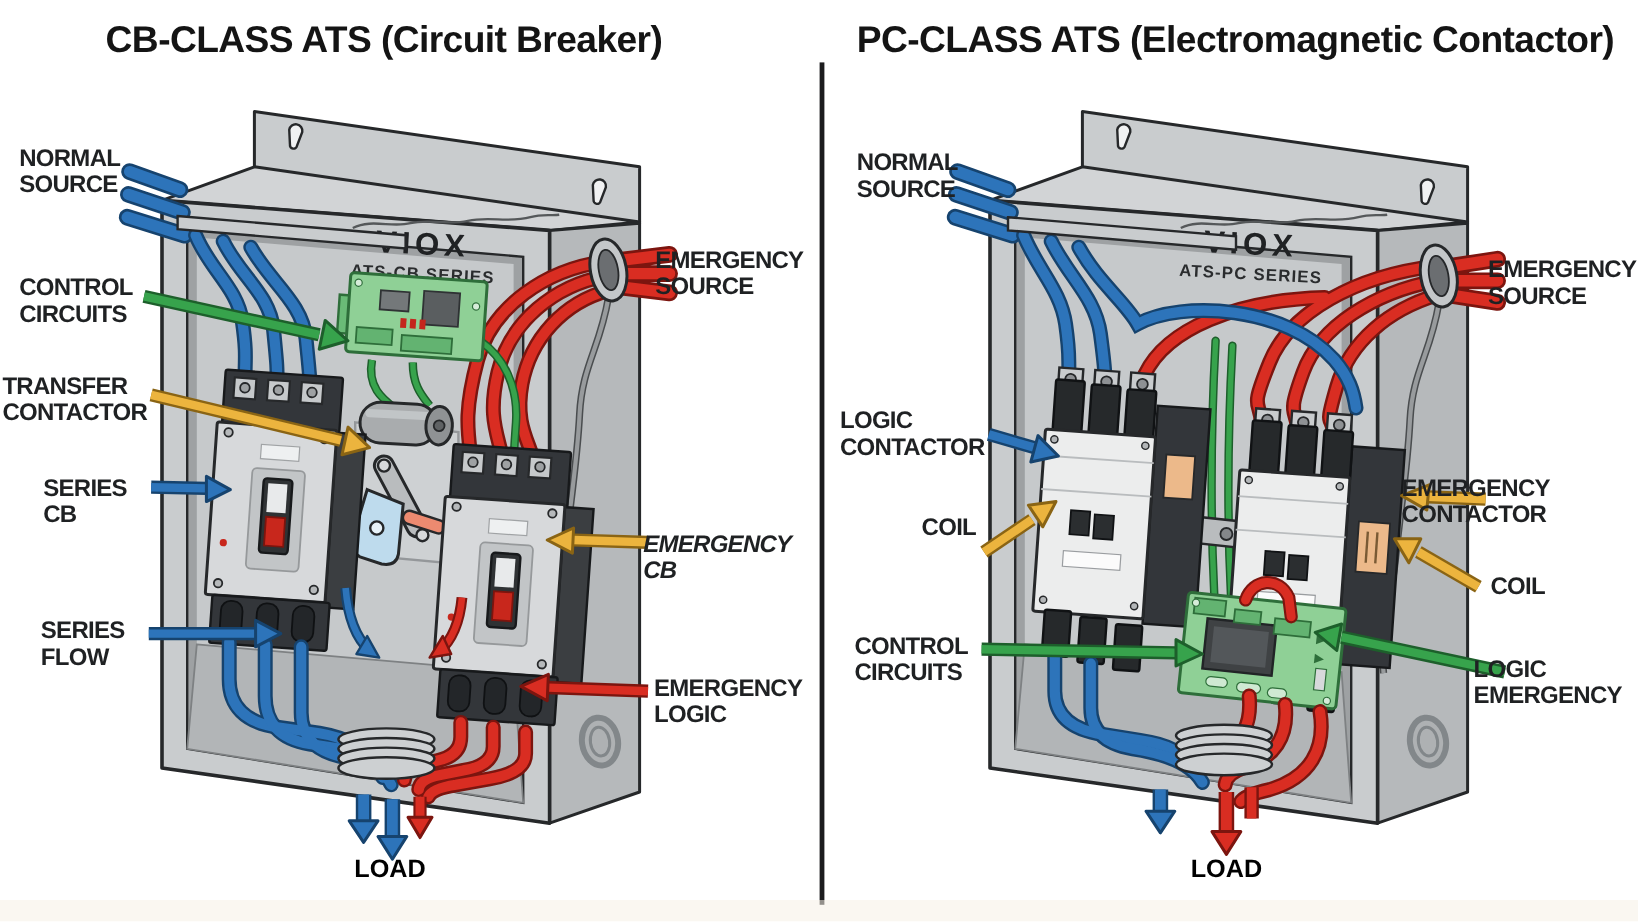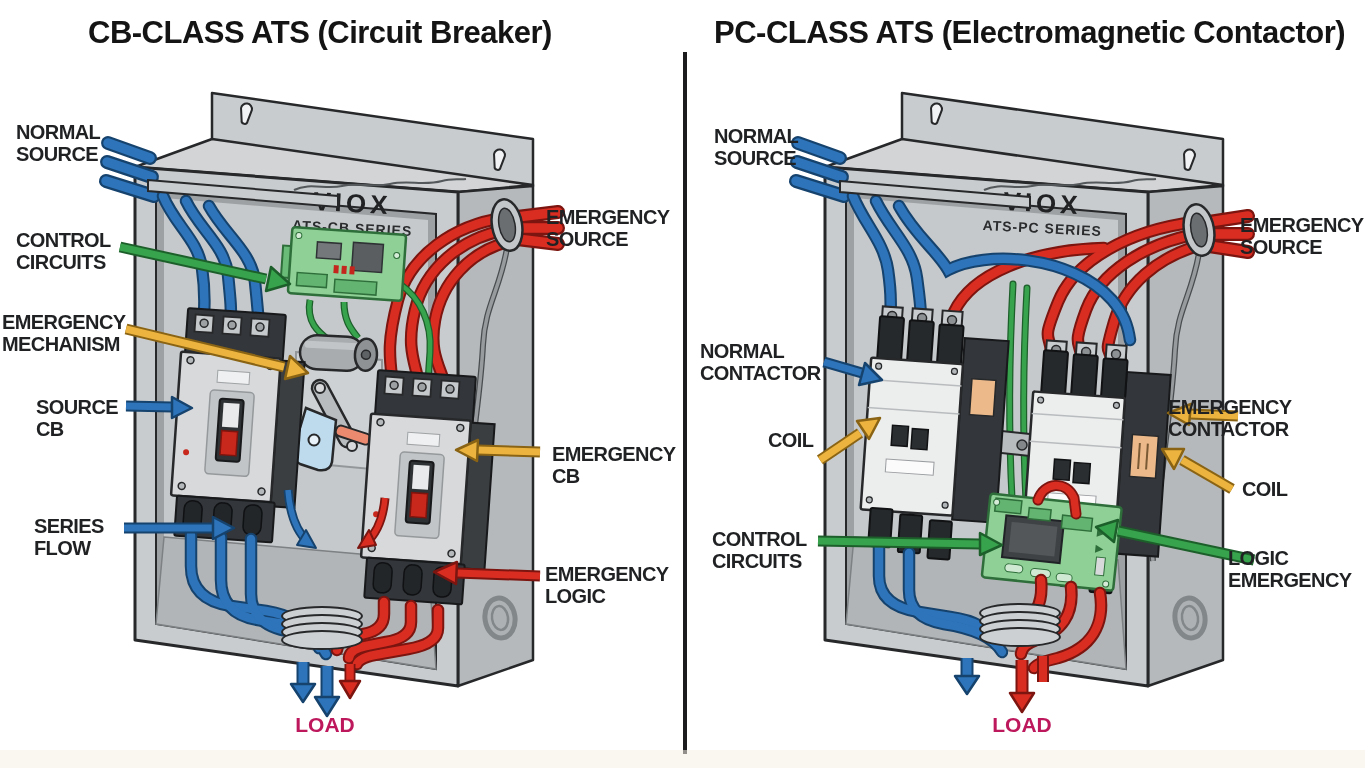--- a/index.html
+++ b/index.html
@@ -11,21 +11,21 @@
     position:absolute;top:15px;height:36px;
     font-size:31px;font-weight:700;letter-spacing:-0.5px;color:#141414;
     text-align:center;white-space:nowrap;
   }
   .lbl{
     position:absolute;font-size:20px;font-weight:700;line-height:1.1;
     letter-spacing:-0.6px;color:#1f2123;
   }
   .load-lbl{
     position:absolute;font-size:21px;font-weight:700;letter-spacing:0px;
-    color:#be185d;text-align:center;
+    color:#000000;text-align:center;
   }
   #divider{
     position:absolute;left:683px;top:52px;width:4px;height:702px;
     background:#1c1c1e;
   }
   #bottom-band{
     position:absolute;left:0;top:750px;width:1365px;height:18px;
     background:#f5f1e6;opacity:.55;
   }
   svg{position:absolute;left:0;top:0;}
@@ -441,29 +441,29 @@
 </svg>
 
 <div id="divider"></div>
 <div id="bottom-band"></div>
 
 <div class="title" style="left:88px;width:404px;">CB-CLASS ATS (Circuit Breaker)</div>
 <div class="title" style="left:714px;width:464px;">PC-CLASS ATS (Electromagnetic Contactor)</div>
 
 <div class="lbl" style="left:16px;top:121px;width:90px;">NORMAL SOURCE</div>
 <div class="lbl" style="left:16px;top:229px;width:104px;">CONTROL CIRCUITS</div>
-<div class="lbl" style="left:2px;top:311px;width:124px;">EMERGENCY MECHANISM</div>
-<div class="lbl" style="left:36px;top:396px;width:82px;">SOURCE CB</div>
+<div class="lbl" style="left:2px;top:311px;width:124px;">TRANSFER CONTACTOR</div>
+<div class="lbl" style="left:36px;top:396px;width:82px;">SERIES CB</div>
 <div class="lbl" style="left:34px;top:515px;width:84px;">SERIES FLOW</div>
 <div class="lbl" style="left:546px;top:206px;width:120px;">EMERGENCY SOURCE</div>
-<div class="lbl" style="left:552px;top:443px;width:120px;">EMERGENCY CB</div>
+<div class="lbl" style="left:536px;top:443px;width:120px;font-style:italic;">EMERGENCY CB</div>
 <div class="lbl" style="left:545px;top:563px;width:122px;">EMERGENCY LOGIC</div>
 <div class="load-lbl" style="left:294px;top:713px;width:62px;">LOAD</div>
 
 <div class="lbl" style="left:714px;top:125px;width:92px;">NORMAL SOURCE</div>
-<div class="lbl" style="left:700px;top:340px;width:124px;">NORMAL CONTACTOR</div>
+<div class="lbl" style="left:700px;top:340px;width:124px;">LOGIC CONTACTOR</div>
 <div class="lbl" style="left:768px;top:429px;width:50px;">COIL</div>
 <div class="lbl" style="left:712px;top:528px;width:106px;">CONTROL CIRCUITS</div>
 <div class="lbl" style="left:1240px;top:214px;width:124px;">EMERGENCY SOURCE</div>
 <div class="lbl" style="left:1168px;top:396px;width:126px;">EMERGENCY CONTACTOR</div>
 <div class="lbl" style="left:1242px;top:478px;width:50px;">COIL</div>
 <div class="lbl" style="left:1228px;top:547px;width:130px;">LOGIC EMERGENCY</div>
 <div class="load-lbl" style="left:991px;top:713px;width:62px;">LOAD</div>
 
 </body></html>

